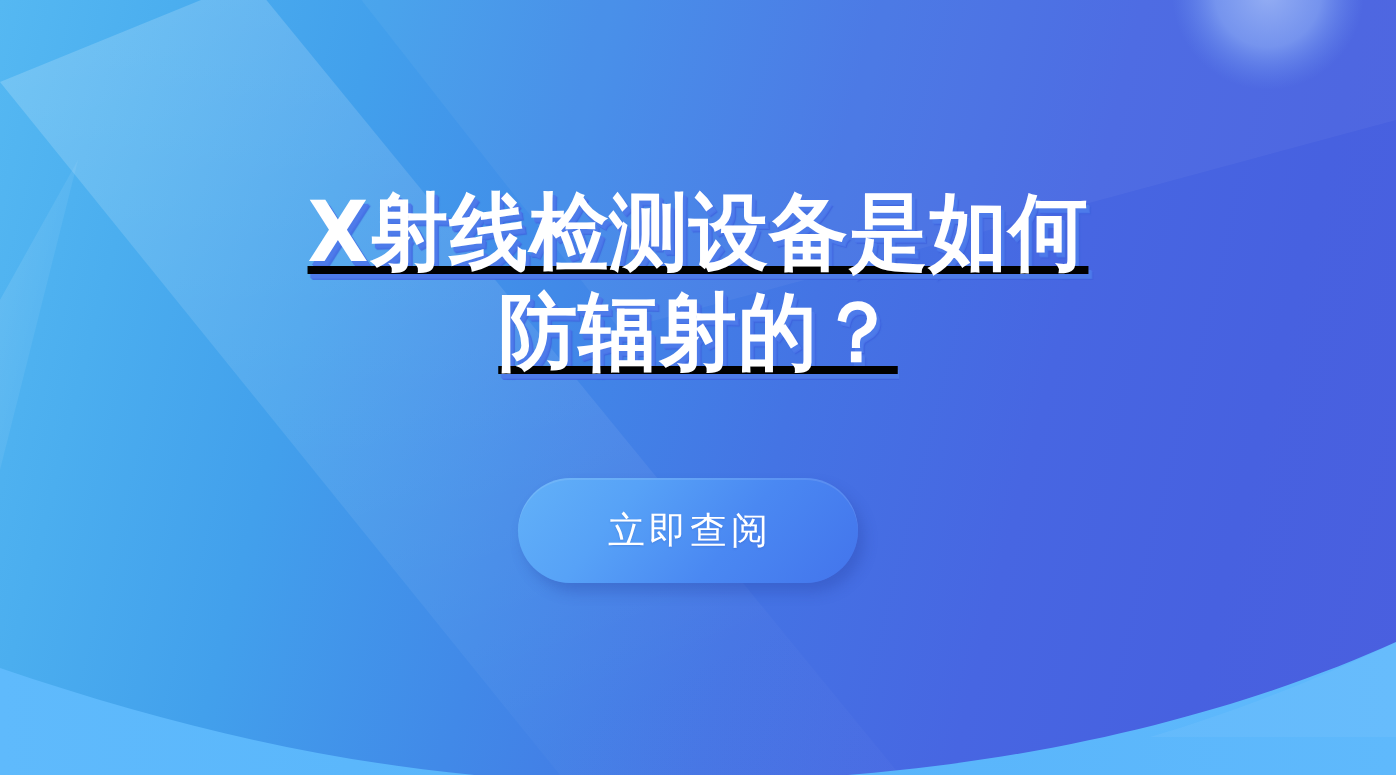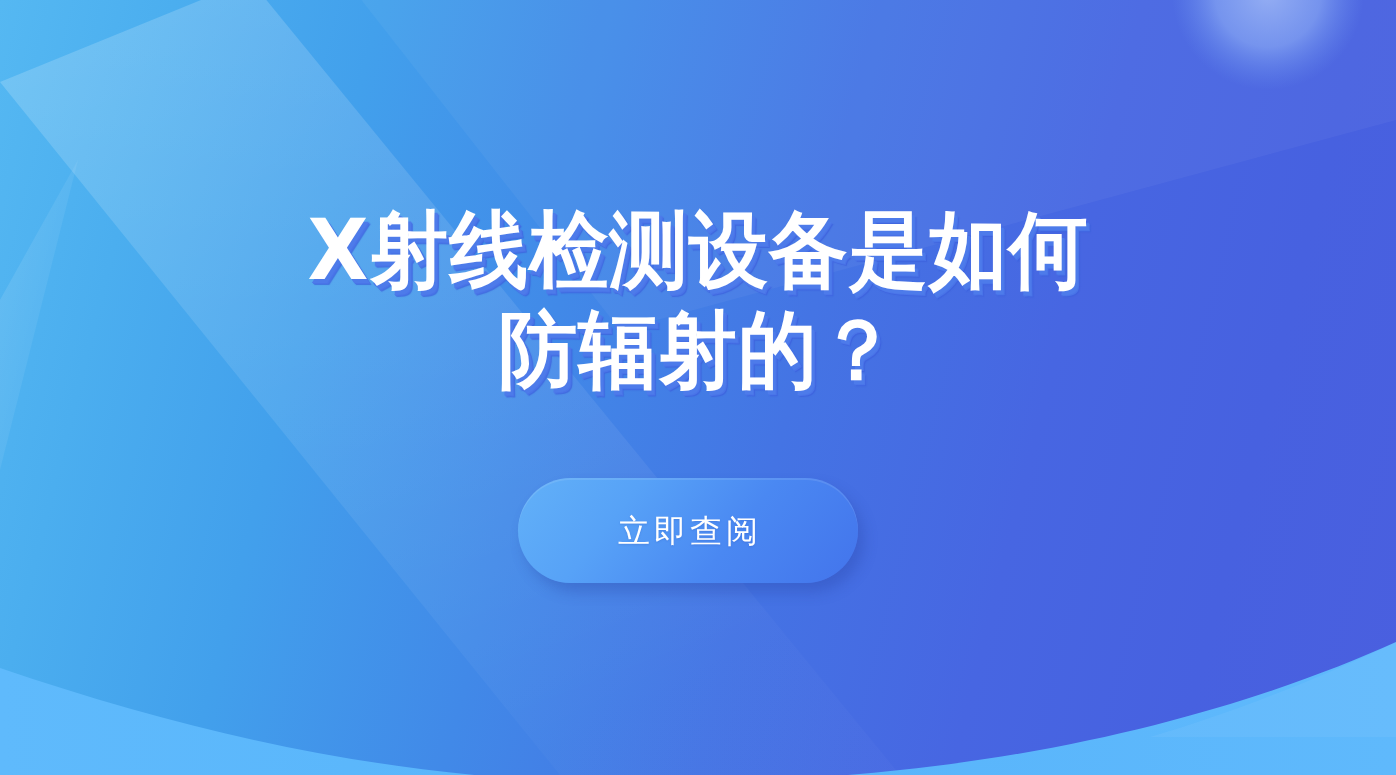--- a/index.html
+++ b/index.html
@@ -43,24 +43,25 @@
     width: 1396px;
     height: 775px;
     display: block;
   }
 
   
 
   .headline-block {
     position: absolute;
     left: 0;
-    top: 198px;
+    top: 180px;
     width: 1396px;
     text-align: center;
     z-index: 5;
+    text-decoration: underline;
   }
 
   .headline-line {
     display: block;
     color: #ffffff;
     font-family: "DejaVu Sans", "Liberation Sans", sans-serif;
     font-weight: bold;
     font-size: 83px;
     line-height: 104px;
     letter-spacing: 1px;
@@ -111,21 +112,21 @@
         #4374EC 100%);
     box-shadow:
         6px 9px 14px rgba(38, 62, 160, 0.30),
         0 2px 0 rgba(255,255,255,0.10) inset;
   }
 
   .cta-label {
     color: #ffffff;
     font-family: "DejaVu Sans", "Liberation Sans", sans-serif;
     font-weight: normal;
-    font-size: 32px;
+    font-size: 37px;
     line-height: 50px;
     letter-spacing: 4px;
     text-indent: 4px;
     white-space: nowrap;
     text-shadow: 0 1px 2px rgba(40,70,170,0.22);
   }
 </style>
 </head>
 <body>
 

